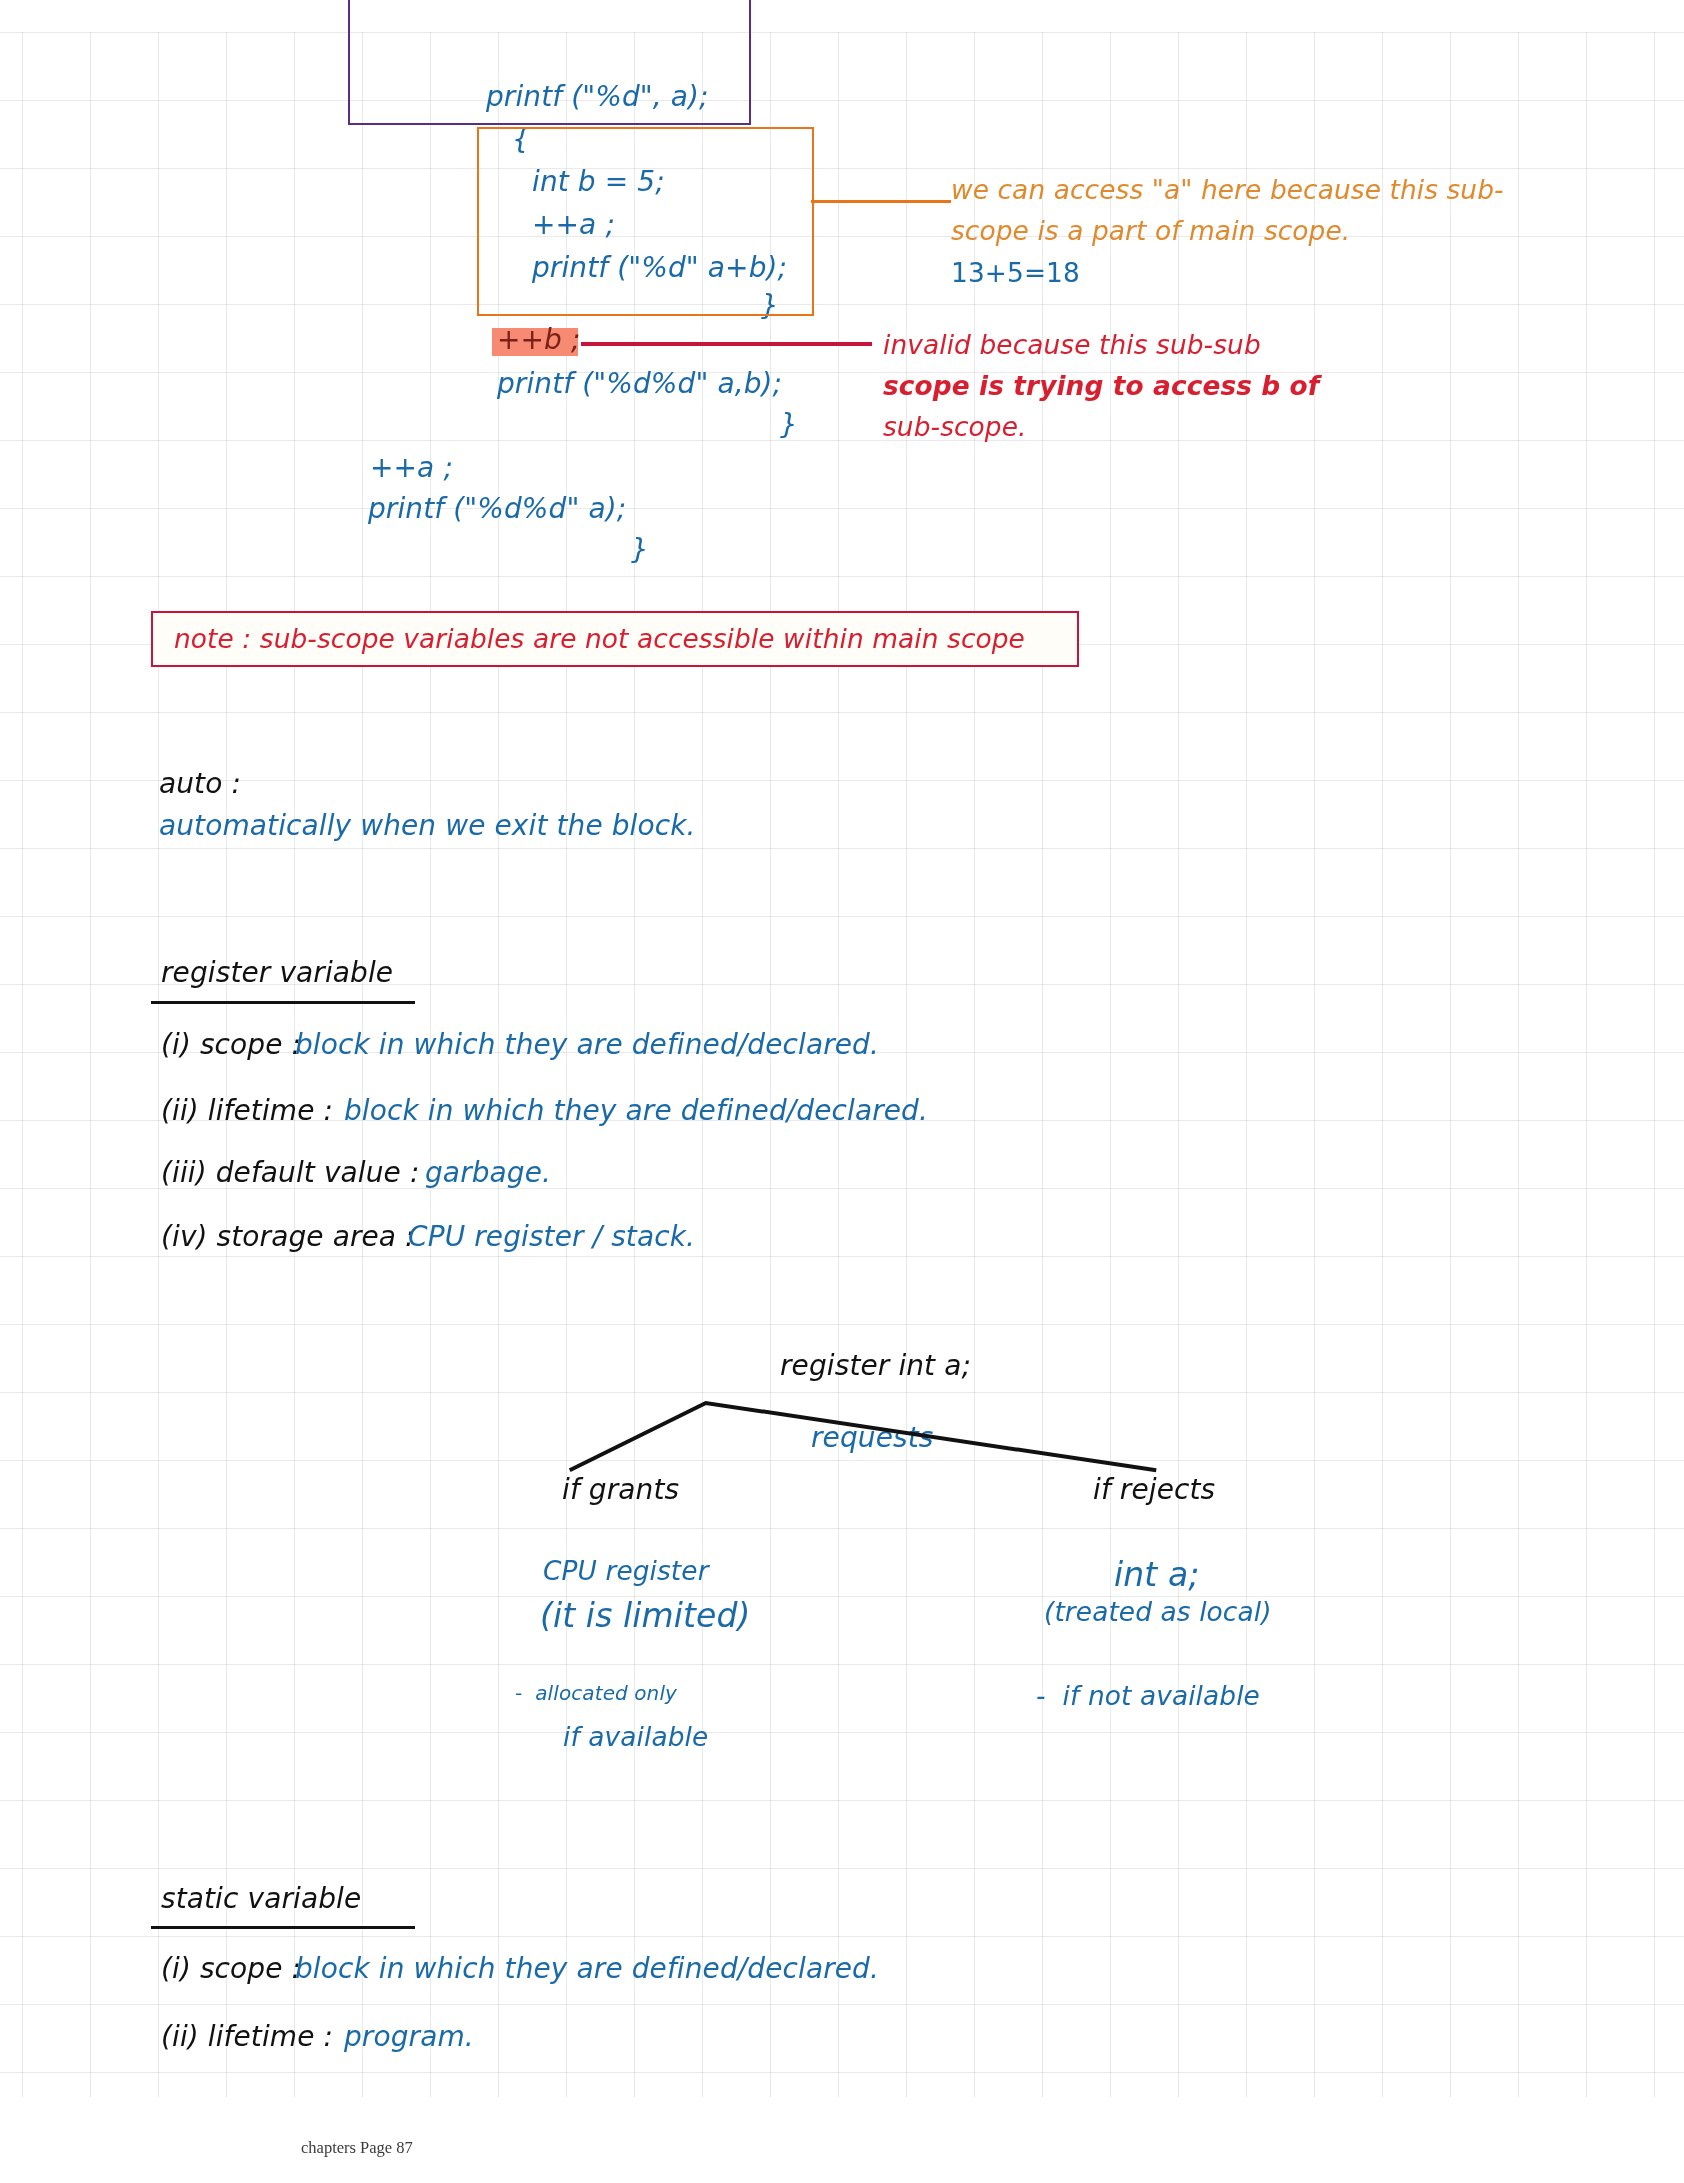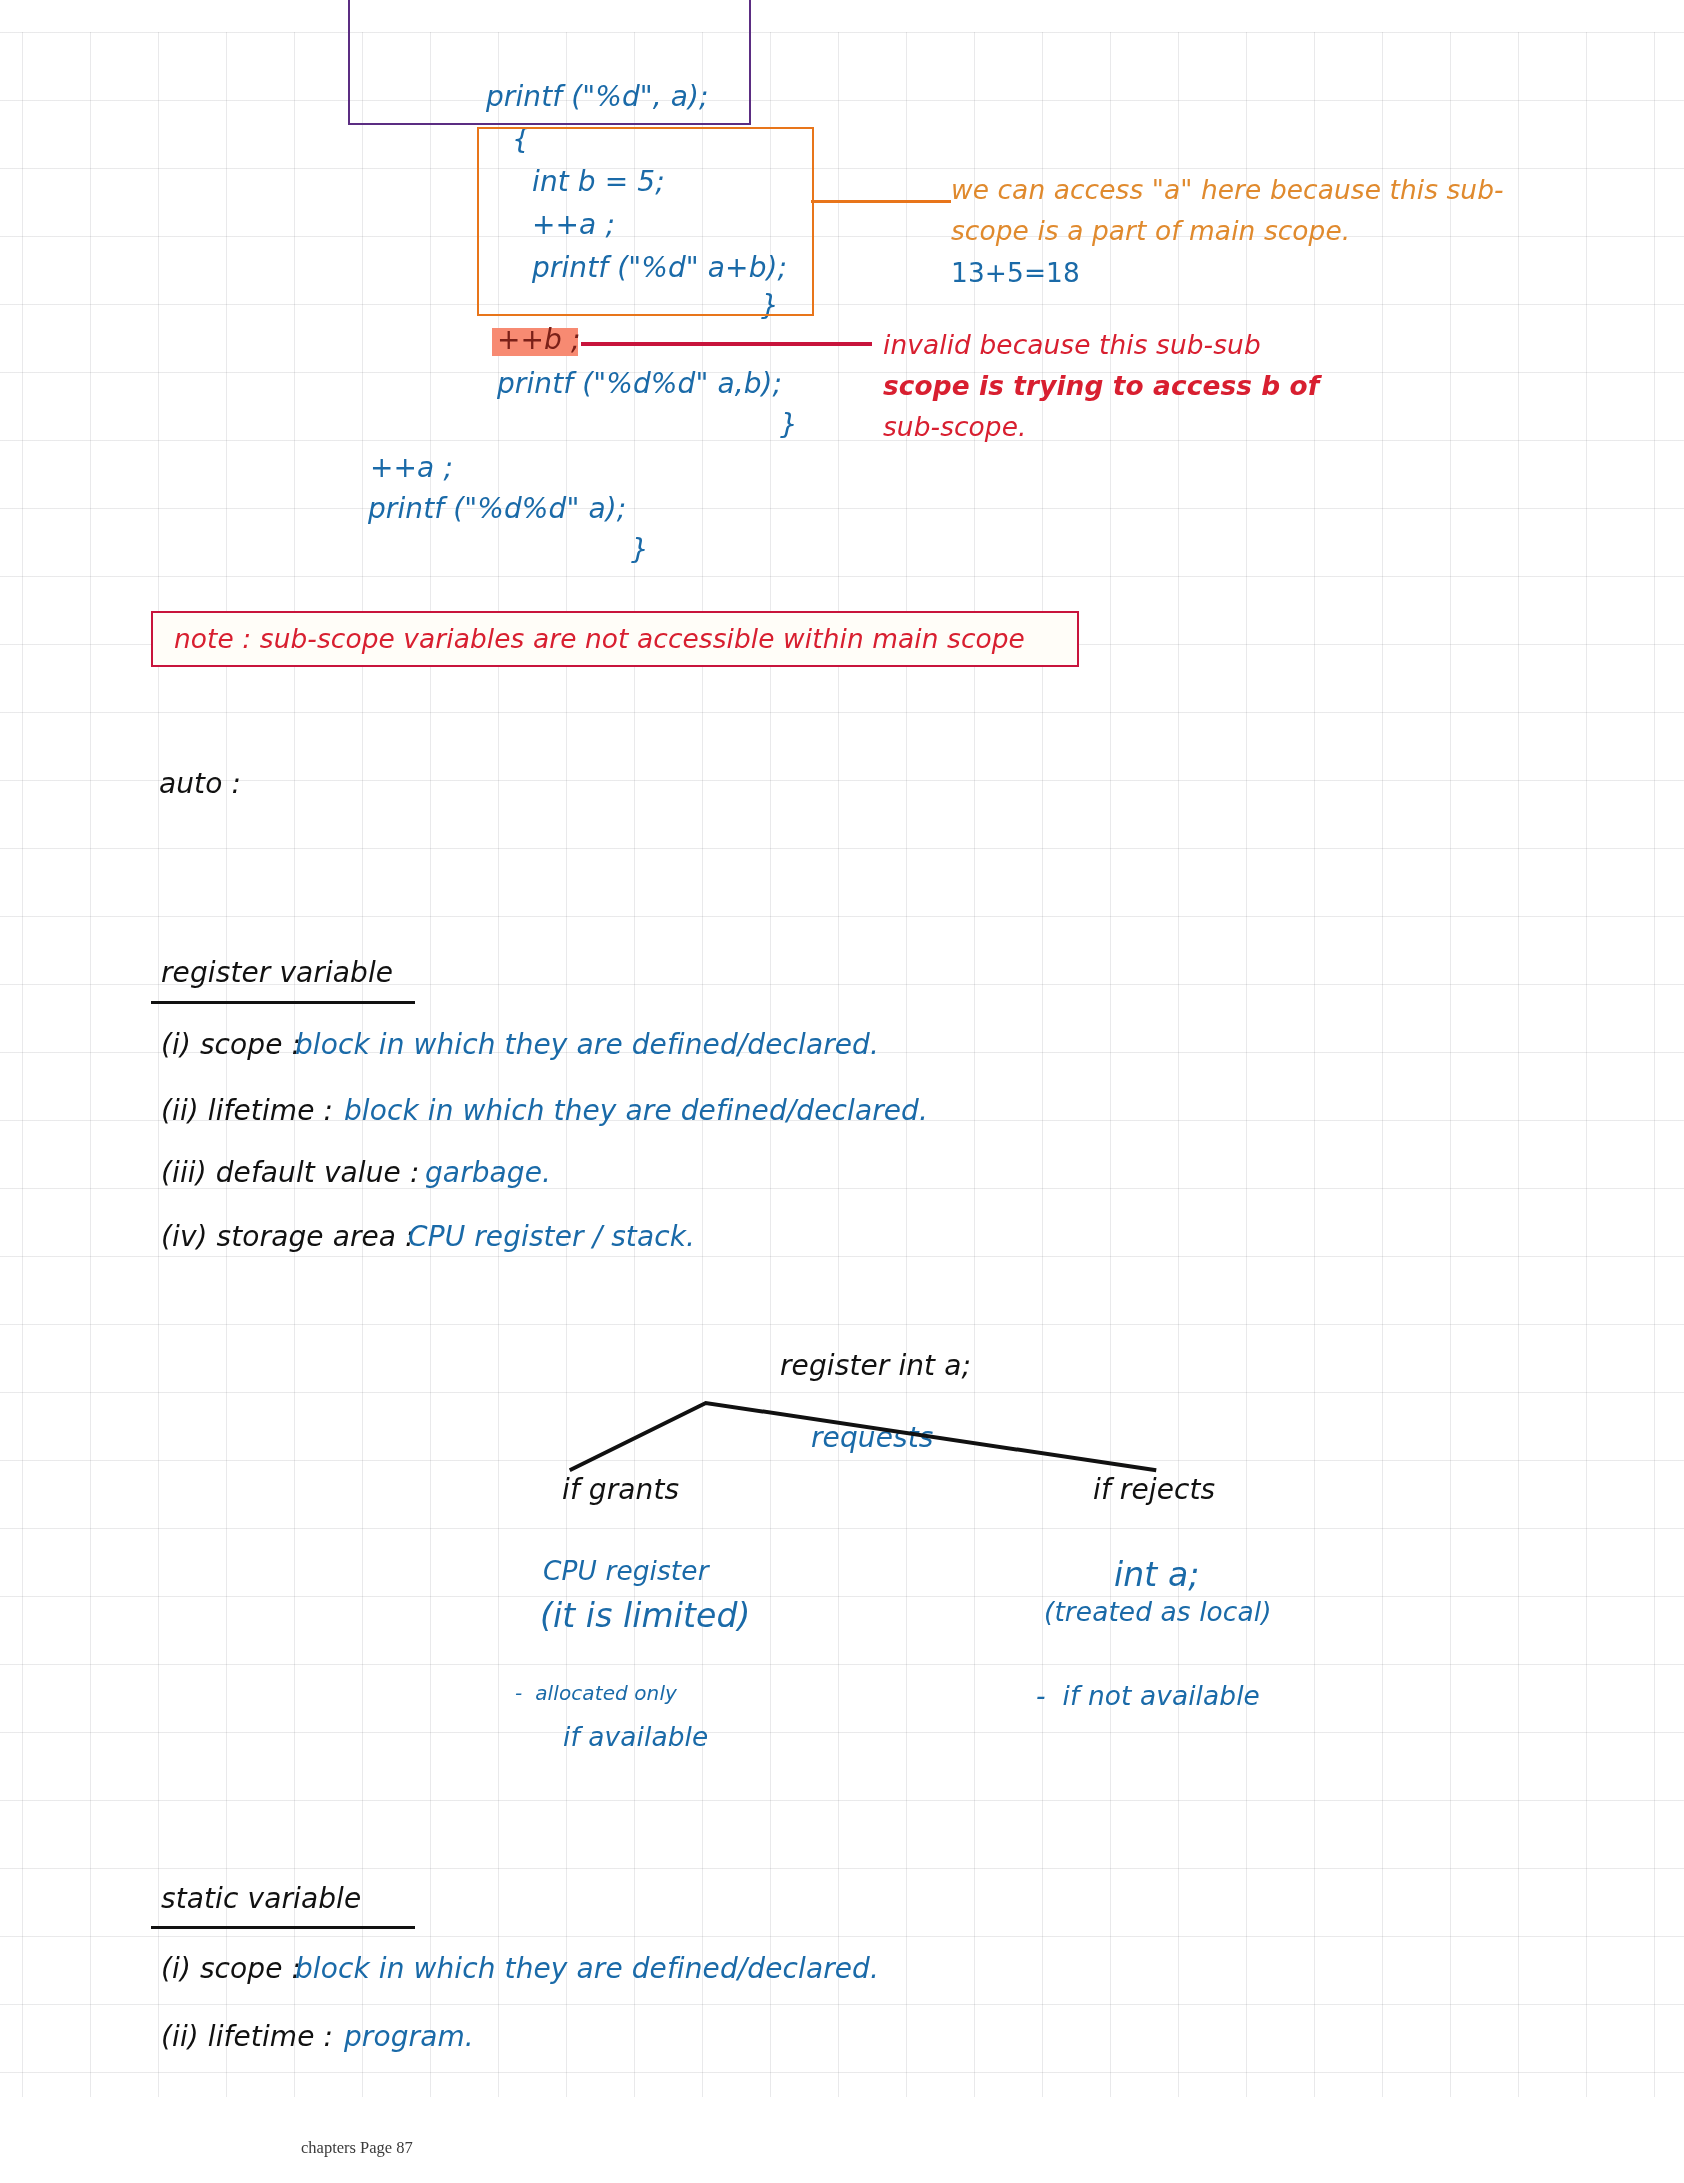--- a/index.html
+++ b/index.html
@@ -129,20 +129,21 @@
   <div class="txt hw hw-blue" style="left:951px; top:260px; font-size:26.4px; font-style:normal;">13+5=18</div>
 
   <div class="txt hw hw-red" style="left:883px; top:332px; font-size:26.4px;">invalid because this sub-sub</div>
   <div class="txt hw hw-red" style="left:883px; top:373px; font-size:26.4px;font-weight:bold;">scope is trying to access b of</div>
   <div class="txt hw hw-red" style="left:883px; top:414px; font-size:26.4px;">sub-scope.</div>
 
   <div class="box box-red" style="left:151px; top:611px; width:928px; height:56px; background:#fffdf8;"></div>
   <div class="txt hw hw-red" style="left:174px; top:626px; font-size:26.4px; z-index:5;">note : sub-scope variables are not accessible within main scope</div>
 
   <div class="txt hw hw-black" style="left:159px; top:770px; font-size:28px;">auto :</div>
+  <div class="txt hw hw-blue" style="left:159px; top:812px; font-size:28px;">automatically when we exit the block.</div>
 
   <div class="txt hw hw-black" style="left:161px; top:959px; font-size:28px;">register variable</div>
   <div class="line line-h-black" style="left:151px; top:1001px; width:264px;"></div>
 
   <div class="txt hw hw-black" style="left:161px; top:1031px; font-size:28px;">(i) scope :</div>
   <div class="txt hw hw-blue" style="left:295px; top:1031px; font-size:28px;">block in which they are defined/declared.</div>
 
   <div class="txt hw hw-black" style="left:161px; top:1097px; font-size:28px;">(ii) lifetime :</div>
   <div class="txt hw hw-blue" style="left:344px; top:1097px; font-size:28px;">block in which they are defined/declared.</div>
 

